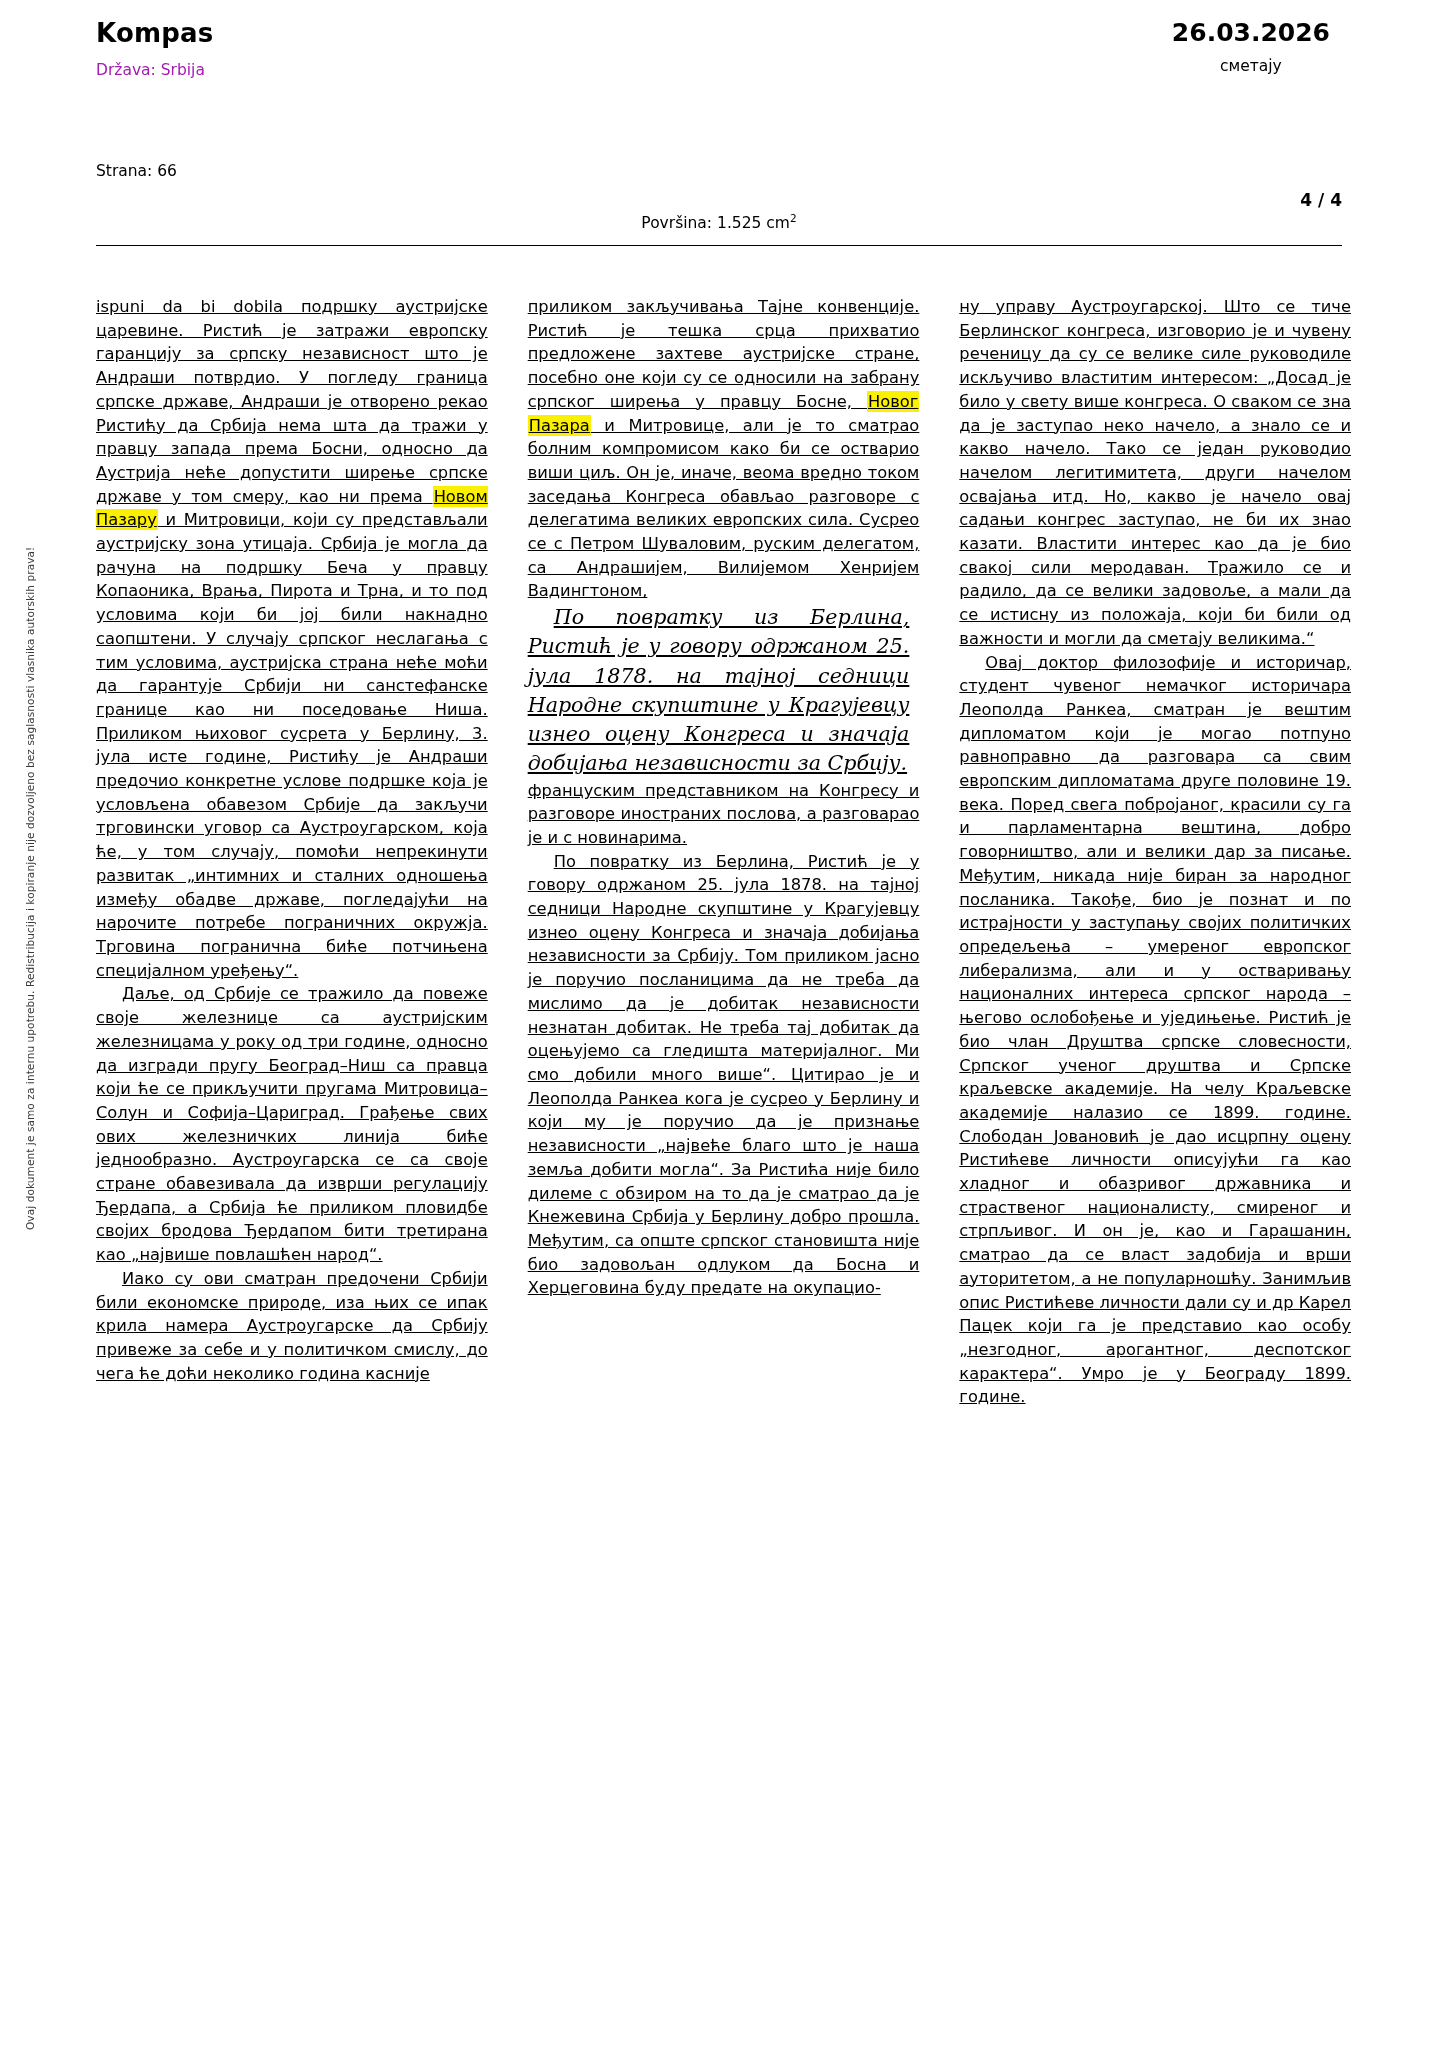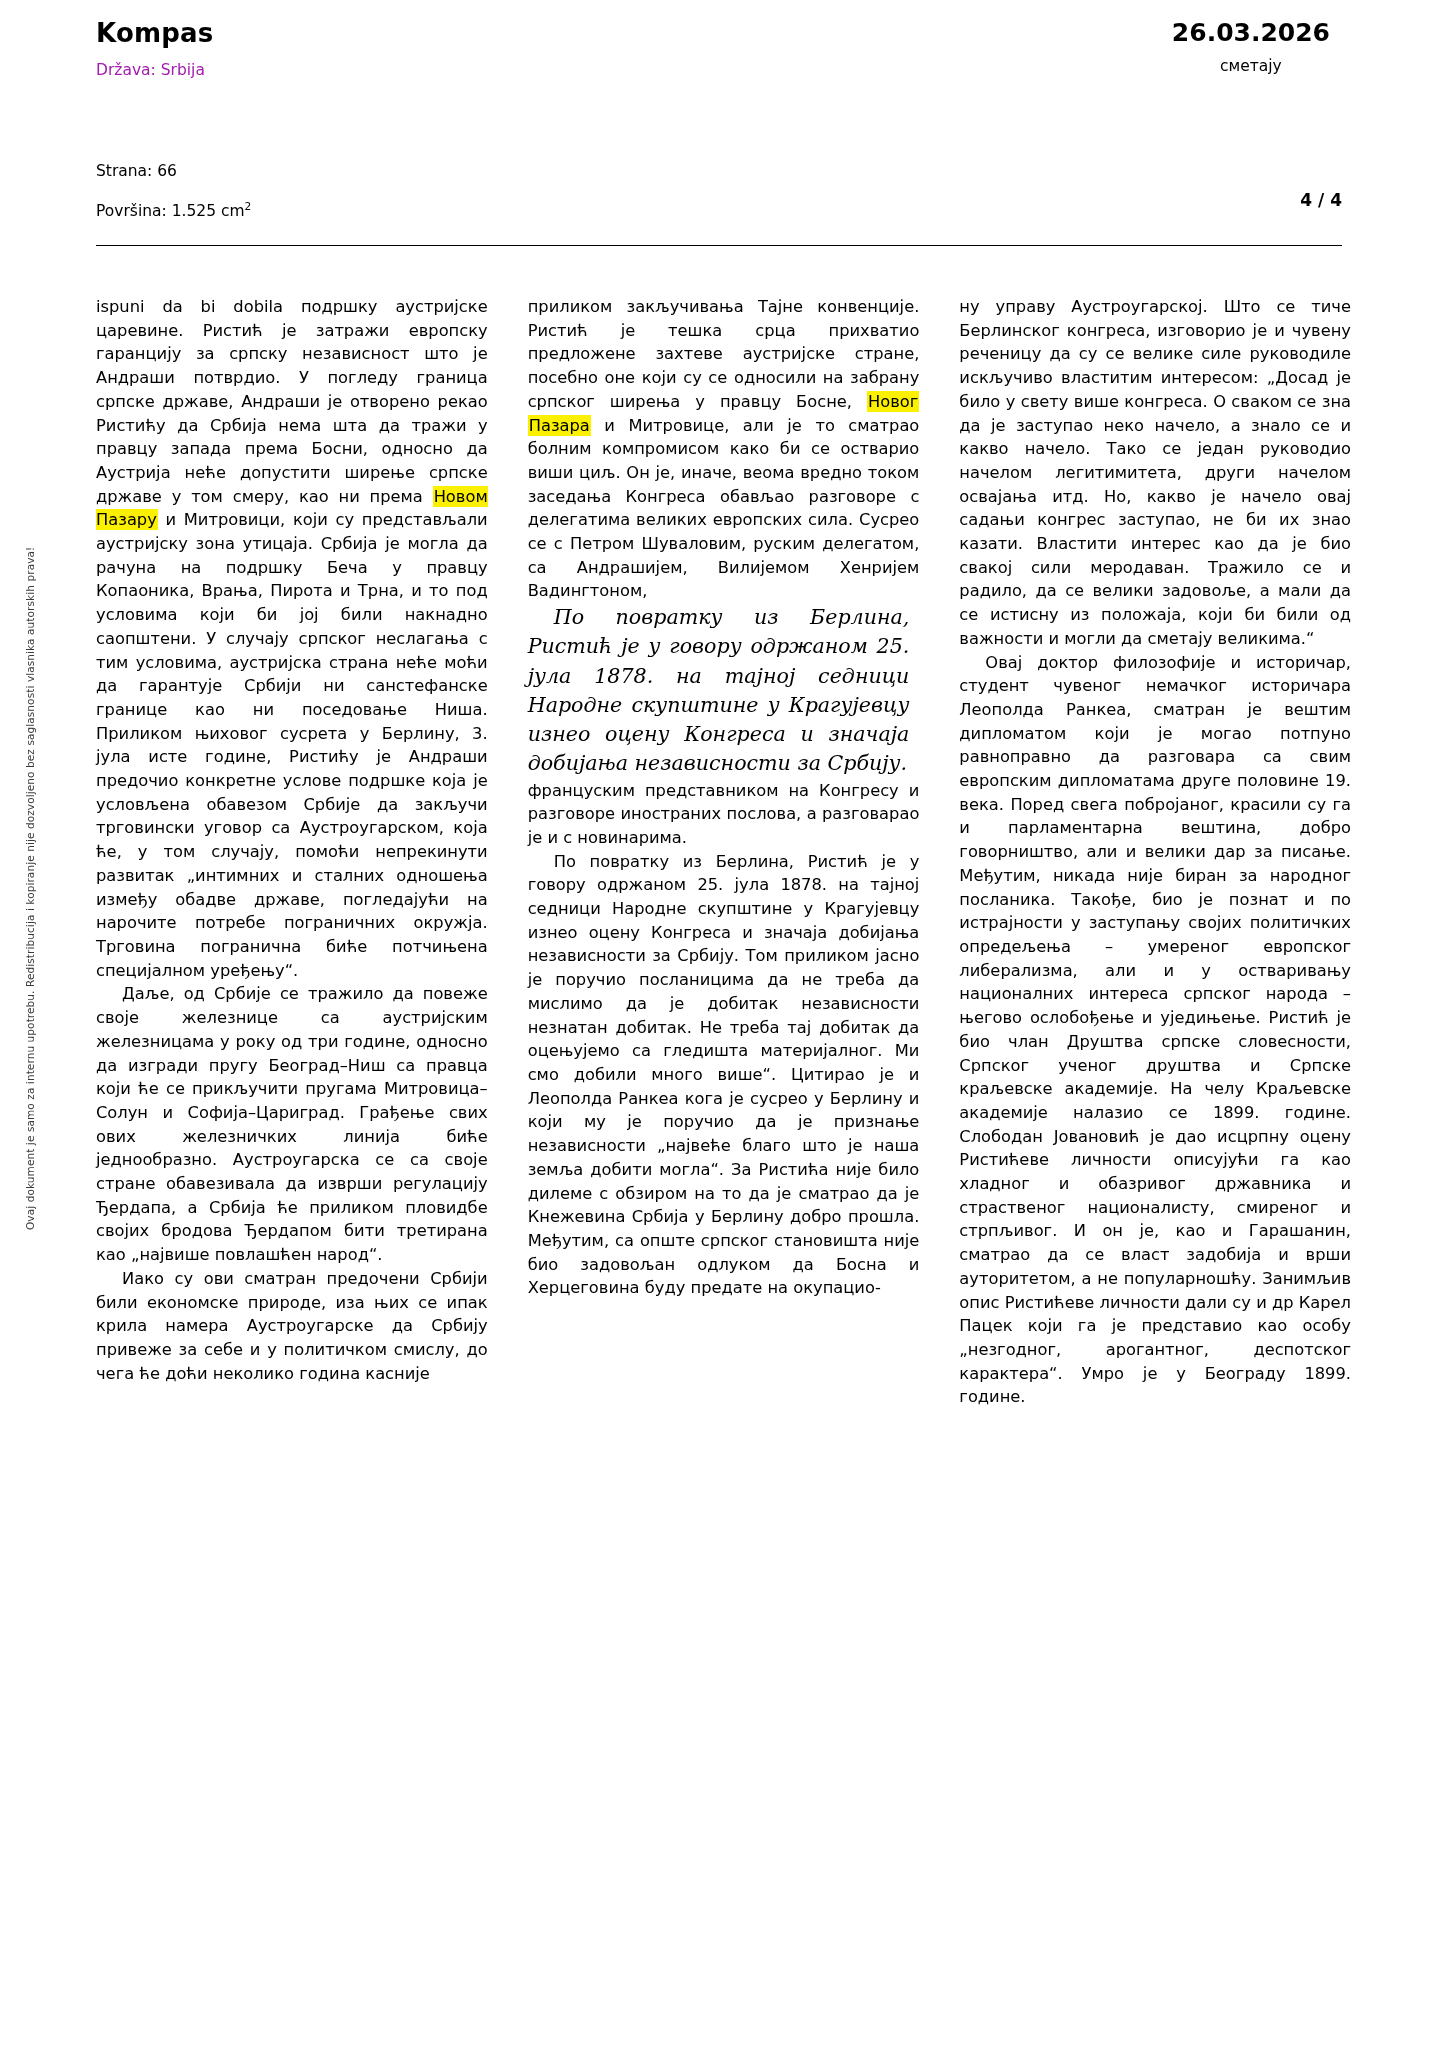--- a/index.html
+++ b/index.html
@@ -59,21 +59,22 @@
     position: absolute;
     left: 96px;
     top: 162px;
     width: 1246px;
   }
   .meta-line1 {
     font-size: 15.5px;
   }
   .meta-line2 {
     font-size: 15.5px;
-    margin-top: 20px;
+    margin-top: 32px;
+    text-align: center;
   }
   .meta-line2 sup {
     font-size: 10.5px;
     vertical-align: super;
   }
   .pageno {
     position: absolute;
     right: 0;
     top: 28px;
     font-size: 17px;
@@ -120,20 +121,21 @@
     text-align: justify;
     text-justify: inter-word;
     hyphens: manual;
   }
   .col:last-child { margin-right: 0; }
 
   .col p {
     margin: 0;
     text-indent: 26px;
     text-align: justify;
+    text-decoration: underline;
   }
   .col p.noindent {
     text-indent: 0;
   }
   .pull {
     font-family: "DejaVu Serif", serif;
     font-style: italic;
     font-size: 20.6px;
     line-height: 1.42;
     text-align: left;

